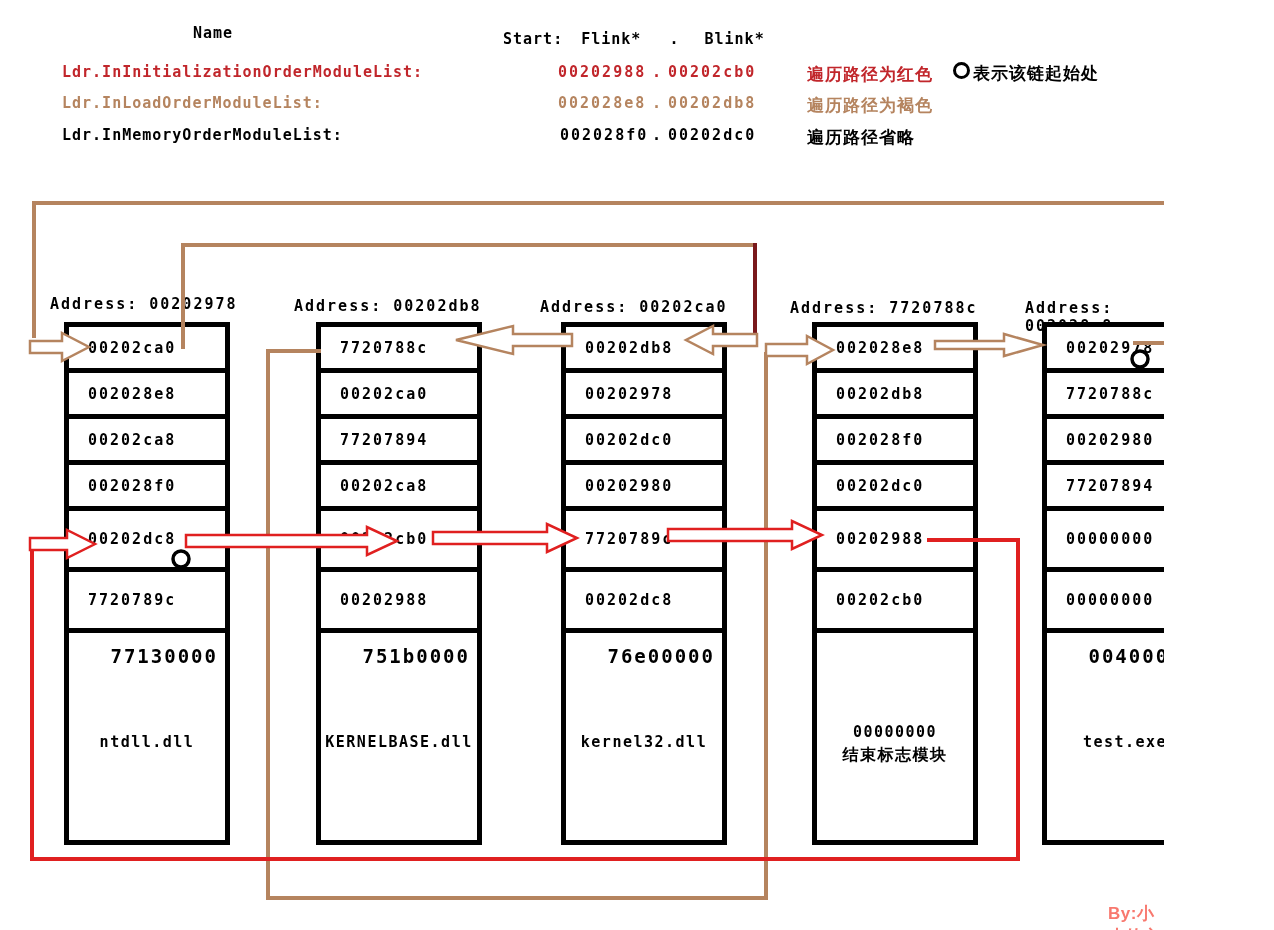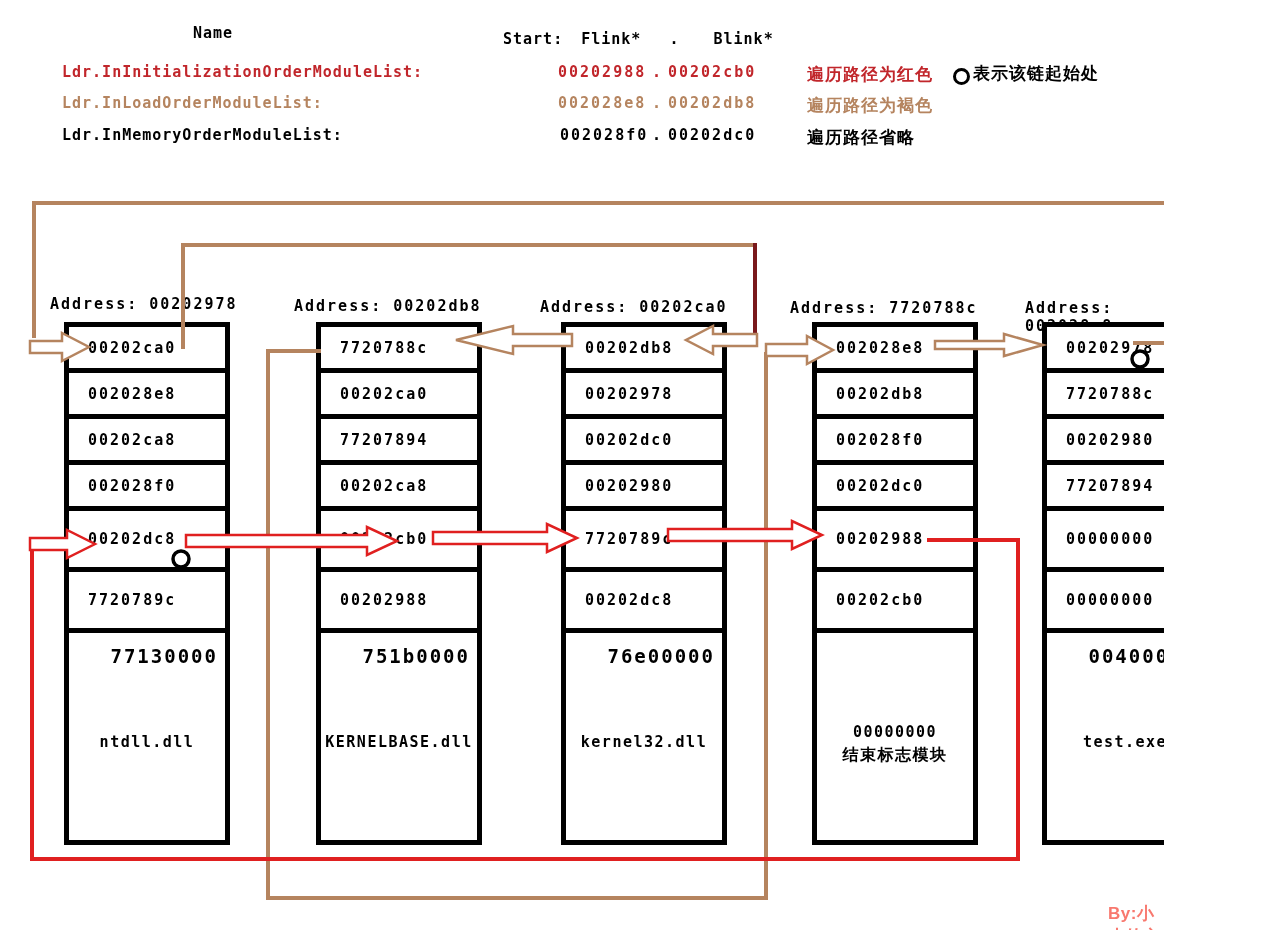--- a/index.html
+++ b/index.html
@@ -3,21 +3,21 @@
 <meta charset="utf-8">
 <style>
   html,body{margin:0;padding:0;background:#fff;}
   .canvas{position:relative;width:1164px;height:930px;background:#ffffff;overflow:hidden;
           font-family:"DejaVu Sans Mono","Liberation Mono",monospace;font-weight:bold;color:#000;}
   .hdr{position:absolute;font-size:15px;letter-spacing:1px;}
   .lrow{position:absolute;left:0;right:0;height:22px;}
   .ln{position:absolute;font-size:15px;letter-spacing:1px;}
   .lv{position:absolute;font-size:15px;letter-spacing:2px;}
   .lnote{position:absolute;font-size:17px;letter-spacing:1px;font-family:"DejaVu Sans Mono","Liberation Sans",sans-serif;}
-  .legend{position:absolute;font-size:17px;letter-spacing:1px;color:#000;display:flex;align-items:flex-end;}
+  .legend{position:absolute;font-size:17px;letter-spacing:1px;color:#000;display:flex;align-items:flex-start;}
   .ring{display:inline-block;width:11px;height:11px;border:3.5px solid #000;border-radius:50%;margin-right:3px;}
   .addr{position:absolute;font-size:15px;letter-spacing:2px;}
   .mbox{position:absolute;top:322px;width:166px;height:523px;border:5px solid #000;box-sizing:border-box;
         background:#fff;display:flex;flex-direction:column;}
   .cell{border-bottom:5px solid #000;display:flex;align-items:center;padding-left:19px;
         font-size:15px;letter-spacing:2px;box-sizing:content-box;}
   .h41{height:41px;}
   .h56{height:56px;}
   .big{position:relative;flex:1;}
   .base{position:absolute;top:12px;right:7px;font-size:19px;letter-spacing:2px;}
@@ -31,21 +31,21 @@
 </head>
 <body>
 
 <div class="canvas">
 
   <div class="hdr" style="left:193px;top:24px">Name</div>
   <div class="hdr" style="left:503px;top:30px">
     <span>Start:</span>
     <span style="margin-left:8px">Flink*</span>
     <span style="margin-left:18px">.</span>
-    <span style="margin-left:24px">Blink*</span>
+    <span style="margin-left:15px">Blink*</span>
   </div>
 
   <div class="lrow" style="top:63px;color:#c1262b">
     <span class="ln" style="left:62px">Ldr.InInitializationOrderModuleList:</span>
     <span class="lv" style="left:558px">00202988</span>
     <span class="lv" style="left:652px">.</span>
     <span class="lv" style="left:668px">00202cb0</span>
     <span class="lnote" style="left:807px">遍历路径为红色</span>
   </div>
   <div class="legend" style="left:953px;top:62px">

